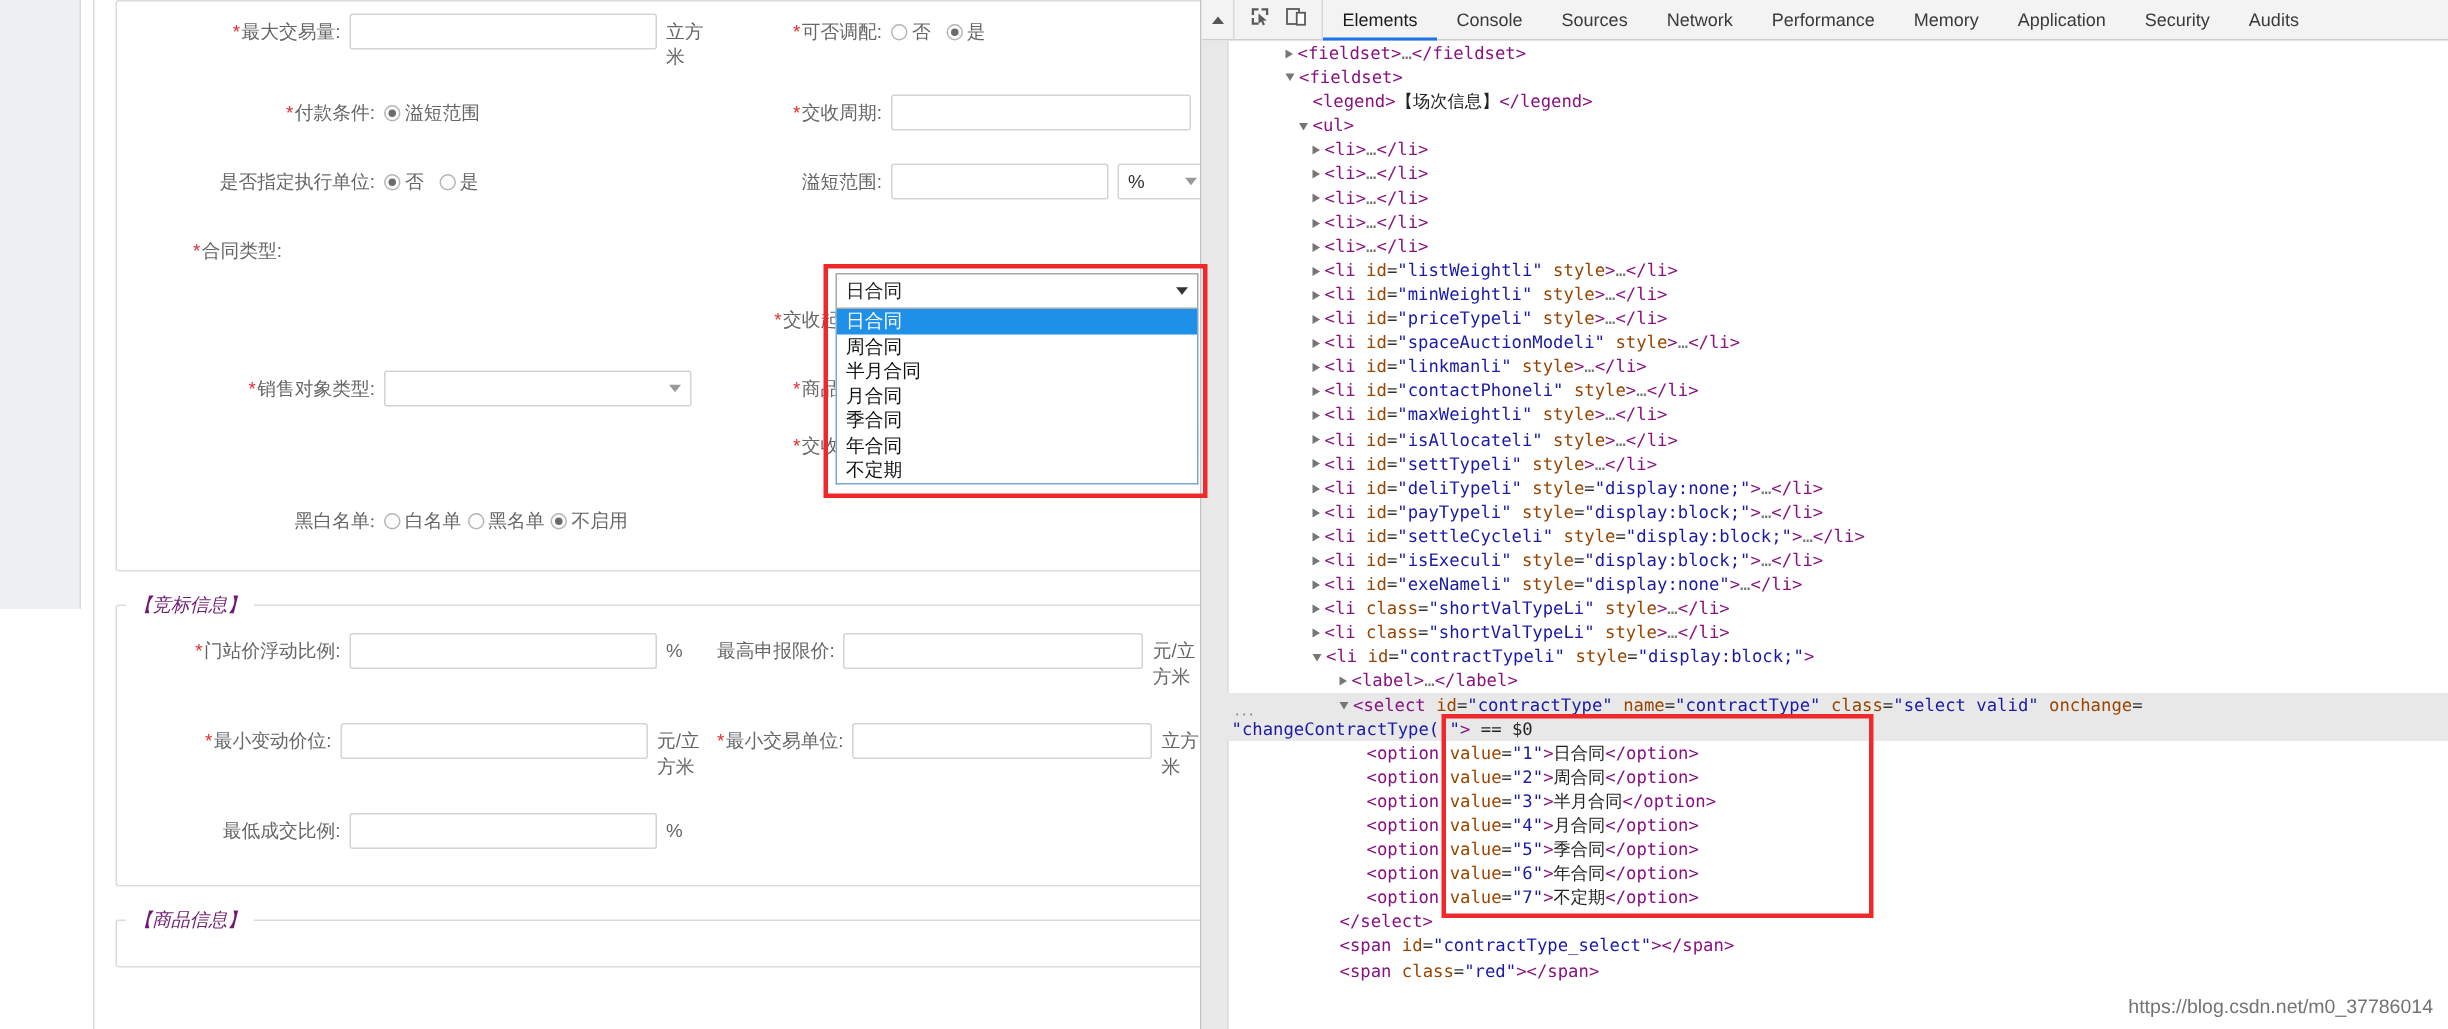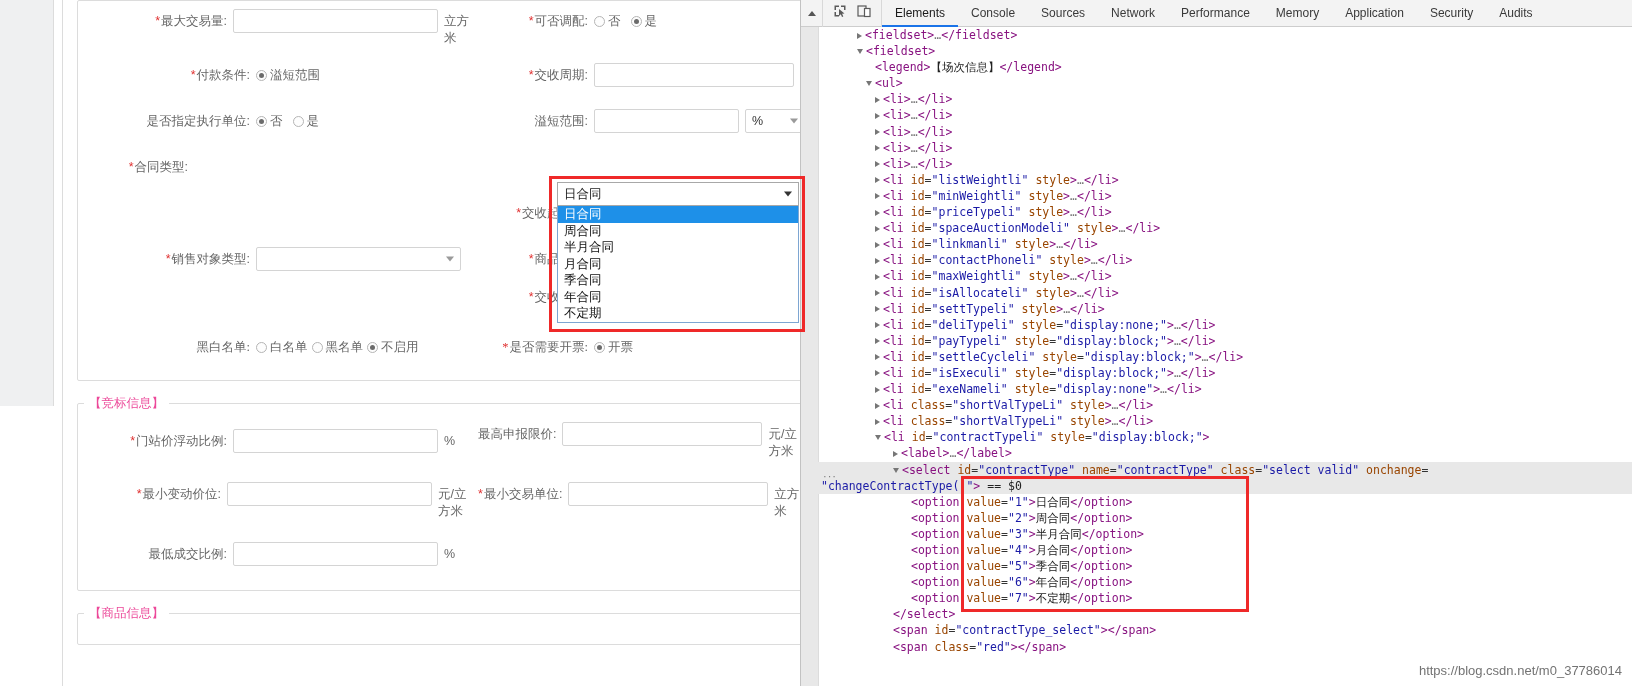--- a/index.html
+++ b/index.html
@@ -23,21 +23,21 @@
   .page-col { flex:1 1 auto; position:relative; border-left:1px solid #dcdcdc;
               padding:0; height:686px; }
 
   
   fieldset.box {
     border:1px solid #dcdcdc; border-radius:2px;
     margin:0 14px 14px 14px; padding:6px 0 10px 0;
     position:relative; background:#fff;
   }
   fieldset.box > legend {
-    font-size:12.5px; color:#ec4899; padding:0 5px; margin-left:6px;
+    font-size:12.5px; color:#701a75; padding:0 5px; margin-left:6px;font-style:italic;
   }
   .nolegend { margin-top:0; }
 
   
   .row { display:flex; align-items:flex-start; width:100%; }
   .cell { display:flex; align-items:flex-start; }
   .cell.left  { width:400px; padding-left:0; }
   .cell.right { width:330px; }
 
   .lbl {
@@ -300,38 +300,29 @@
               <span class="opt" style="margin-right:0">
                   <span class="rb"></span>
                   <span>黑名单</span>
                 </span>
               <span class="opt">
                   <span class="rb on"></span>
                   <span>不启用</span>
                 </span>
             </div>
           </div>
-          <div class="cell right">
-            <div class="lbl w-right"><span class="req">*</span><span>是否需要开票</span>:</div>
-            <div class="radios">
-              <span class="opt">
-                  <span class="rb on"></span>
-                  <span>开票</span>
-                </span>
-            </div>
-          </div>
         </div>
 
         <div class="spacer"></div>
       </fieldset>
 
       <fieldset class="box">
         <legend>【竞标信息】</legend>
 
-        <div class="row" style="margin-top:4px;align-items:center;">
+        <div class="row" style="margin-top:4px;">
           <div class="cell left">
             <div class="lbl w-left"><span class="req">*</span><span>门站价浮动比例</span>:</div>
             <div class="fieldwrap">
               <input class="txt w205" style="">
               <div class="unit">%</div>
             </div>
           </div>
           <div class="cell right">
             <div class="lbl w-right"><span>最高申报限价</span>:</div>
             <div class="fieldwrap">

